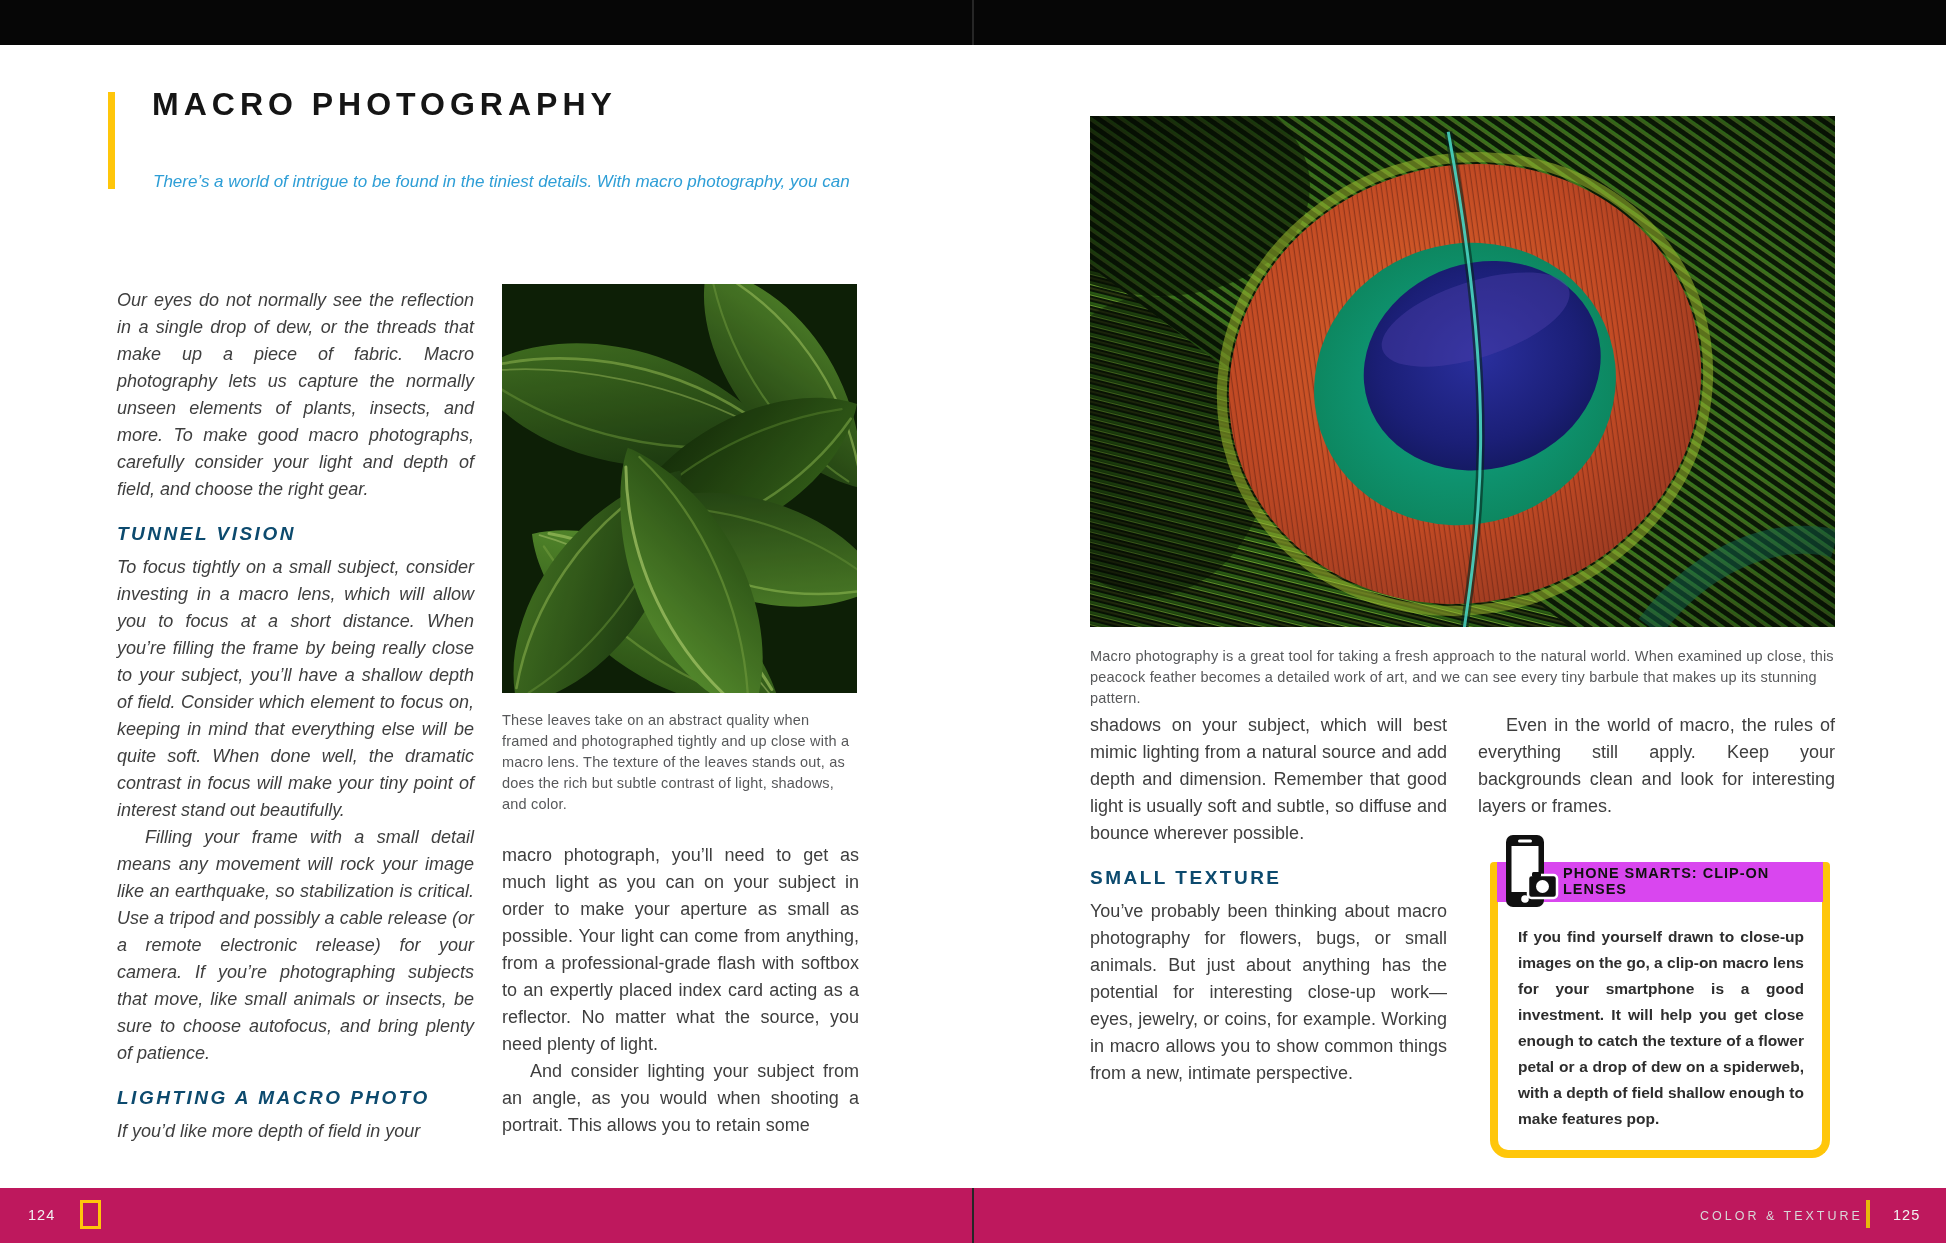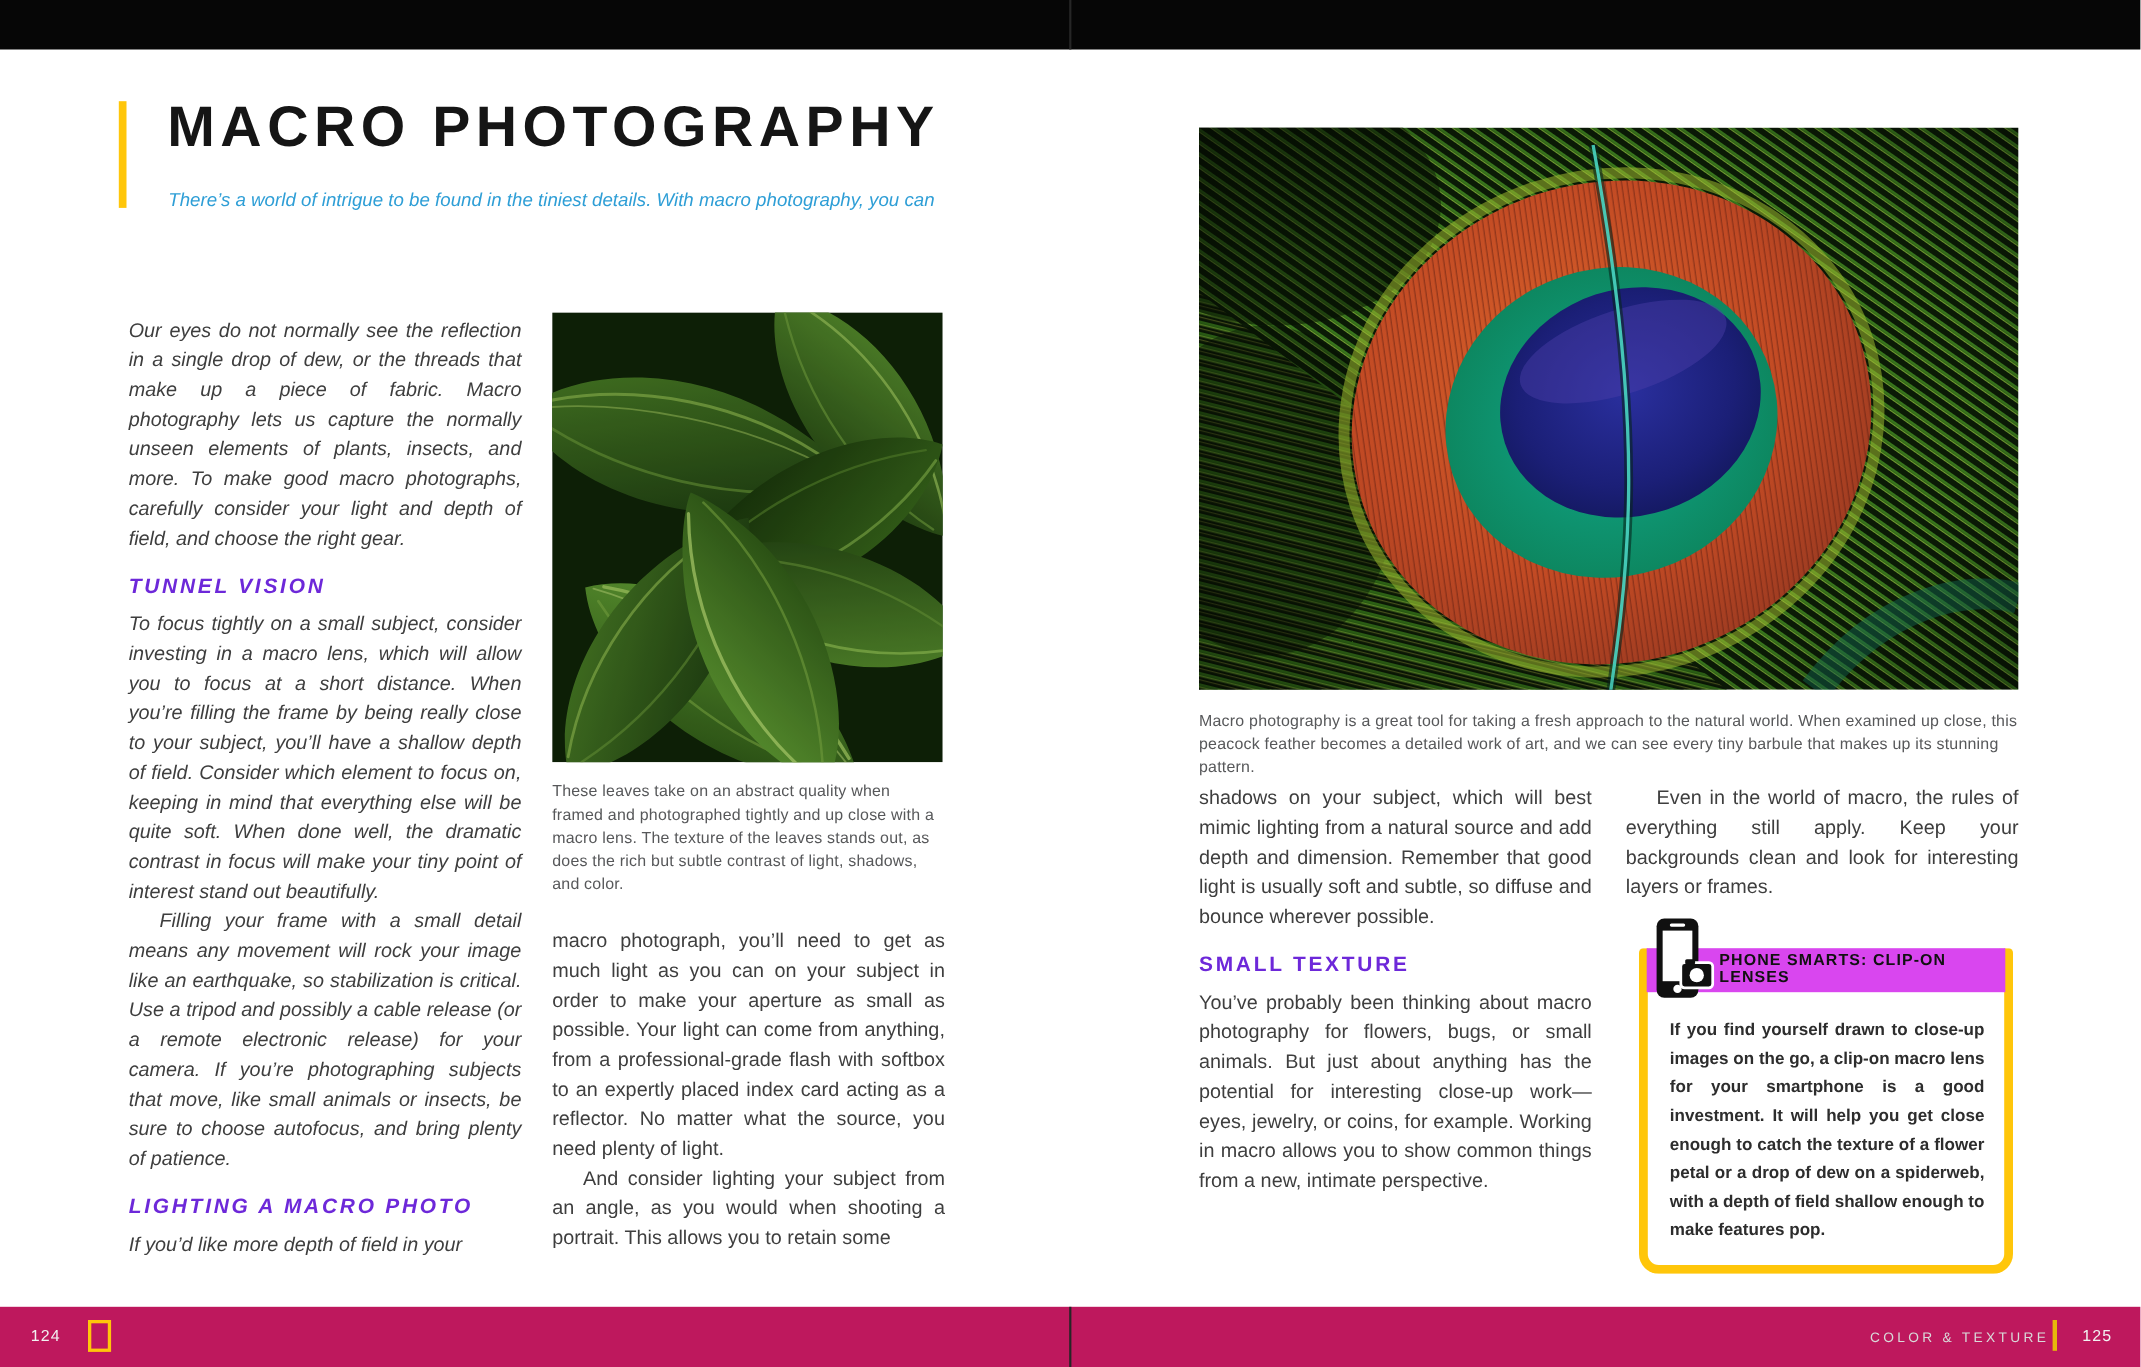--- a/index.html
+++ b/index.html
@@ -7,27 +7,27 @@
     width:1946px;height:1243px;position:relative;overflow:hidden;
     background:#ffffff;font-family:"Liberation Sans",sans-serif;color:#3f3f3f;
   }
   .abs{position:absolute;}
   
   .topbar{top:0;left:0;width:1946px;height:45px;background:#060606;}
   .footerbar{top:1188px;left:0;width:1946px;height:55px;background:#be185d;}
   .seam{position:absolute;left:972px;top:0;width:2px;height:100%;background:#262626;}
   
   .accent-bar{left:108px;top:92px;width:7px;height:97px;background:#FFC60A;}
-  .page-title{left:152px;top:86px;font-size:52px;font-weight:900;letter-spacing:5px;color:#151515;}
+  .page-title{left:152px;top:86px;font-size:32px;font-weight:900;letter-spacing:5px;color:#151515;}
   .subtitle{left:153px;top:168px;width:700px;font-size:17px;font-style:italic;color:#2E9ED6;line-height:27px;}
   
   .col{width:357px;font-size:18px;line-height:27px;text-align:justify;color:#3e3e3e;}
   .col p{margin:0;}
   .col p.indent{text-indent:28px;}
-  .sec-heading{color:#6d28d9;font-weight:bold;font-size:19px;letter-spacing:2.5px;margin:17px 0 7px 0;text-align:left;}
+  .sec-heading{color:#0c4a6e;font-weight:bold;font-size:19px;letter-spacing:2.5px;margin:17px 0 7px 0;text-align:left;}
   .caption{font-size:14.5px;line-height:21px;color:#57585a;text-align:left;letter-spacing:.2px;}
   #lp-col1{left:117px;top:287px;font-style:italic;}
   #lp-col2{left:502px;top:284px;}
   #lp-col2 .caption{margin-top:17px;}
   #lp-col2 .body-cont{margin-top:27px;}
   #rp-caption{left:1090px;top:646px;width:745px;}
   #rp-col1{left:1090px;top:712px;}
   #rp-col2{left:1478px;top:712px;}
   .photo{display:block;}
   #leaves-photo{left:502px;top:284px;width:355px;height:409px;}

